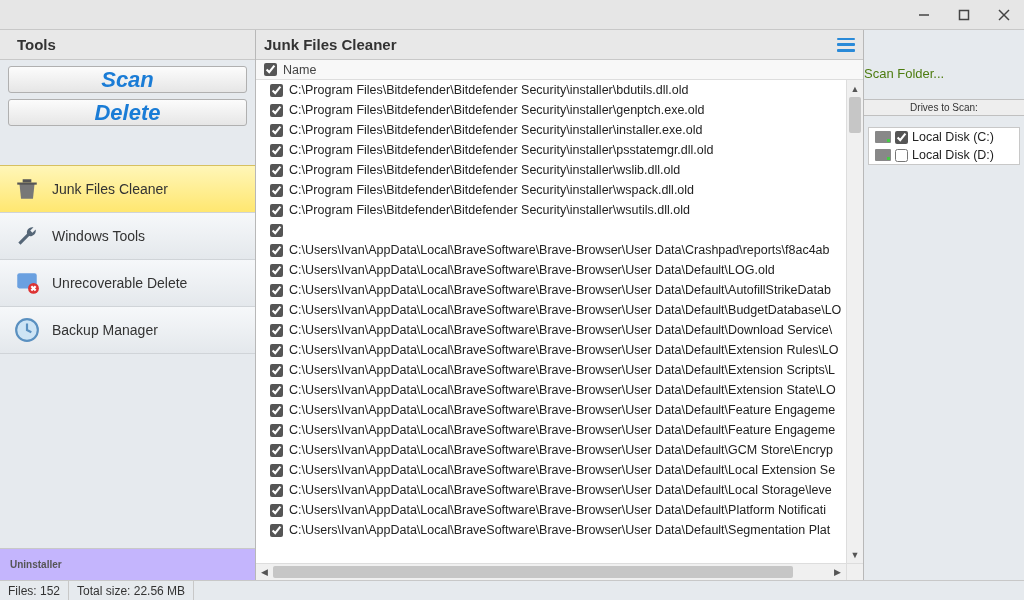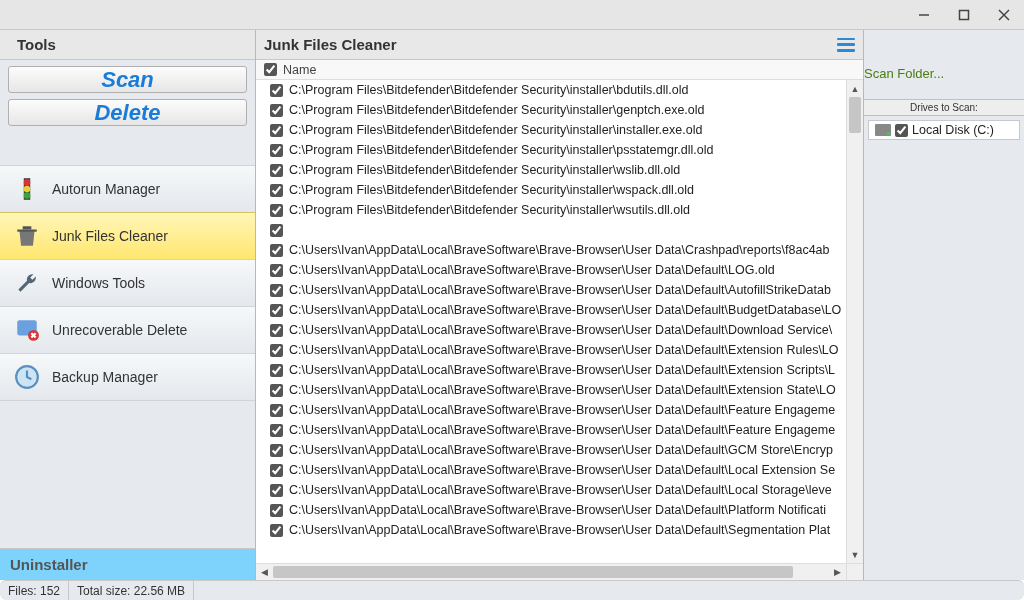--- a/index.html
+++ b/index.html
@@ -33,21 +33,21 @@
   
   .tool-list { flex: 1; display: flex; flex-direction: column; padding-top: 34px; }
   .tool-item {
     height: 48px; display: flex; align-items: center; gap: 12px; padding: 0 14px;
     font-size: 14px; color: #333; cursor: pointer; border-top: 1px solid #d0d4d8; border-bottom: 1px solid #d0d4d8; margin-top:-1px;
     background: linear-gradient(#f6f8fa, #e4e8ec);
   }
   .tool-item.active { background: linear-gradient(#fff6b8, #ffe770); border-color: #d6c060; }
   .tool-icon { width: 26px; height: 26px; flex-shrink: 0; }
 
-  .side-foot { height: 32px; display:flex; align-items:center; padding:0 10px; font-weight:600; font-size:15px; color:#555; border-top:1px solid #c8c8c8; background:#7dd3fc;margin-top:26px;}
+  .side-foot { height: 32px; display:flex; align-items:center; padding:0 10px; font-weight:600; font-size:10px; color:#555; border-top:1px solid #c8c8c8; background:#c4b5fd;margin-top:26px;}
 
   
   .center-head { height: 30px; display: flex; align-items: center; justify-content: space-between; padding: 0 8px; background: #e8e8e8; border-bottom: 1px solid #c8c8c8; }
   .center-head .title { font-weight: 600; font-size: 15px; color: #333; }
   .hamburger { width: 18px; height: 14px; display: flex; flex-direction: column; justify-content: space-between; cursor: pointer; }
   .hamburger span { height: 2.5px; background: #2a8ad8; border-radius:1px;}
 
   
   .table-wrap { flex: 1; position: relative; overflow: hidden; }
   .col-head { height: 20px; background: #f8f8f8; border-bottom: 1px solid #ddd; display: flex; align-items: center; padding-left: 8px; font-size: 12.5px; color: #444; }
@@ -66,24 +66,24 @@
   .hscroll .arrow { position:absolute; top:0; bottom:0; width:17px; display:flex; align-items:center; justify-content:center; font-size:9px; color:#555;}
   .hscroll .arrow.left{left:0;} .hscroll .arrow.right{right:0;}
   .corner{position:absolute; right:0; bottom:0; width:17px; height:17px; background:#f0f0f0; border-left:1px solid #ddd; border-top:1px solid #ddd;}
 
   
   .scan-folder { text-align: left; font-size: 13px; color: #4d7c0f; padding: 6px 0 18px; cursor:pointer; }
   .drives-head { font-size: 10px; color: #333; text-align: center; border-top:1px solid #c0c0c0; border-bottom:1px solid #c0c0c0; background:#eee; padding:2px 0;}
   .drive-row { display:flex; align-items:center; gap:4px; padding:2px 6px; font-size:12.5px; color:#222; background:#fff;}
   .drive-icon { width:16px; height:12px; background:#888; border-radius:1px; position:relative; flex-shrink:0;}
   .drive-icon::after{content:""; position:absolute; bottom:1px; right:1px; width:3px; height:3px; background:#4c4;}
-  .drives-body { background:#fff; border:1px solid #c8c8c8; margin:4px 4px;}
-
-  
-  .statusbar { height: 20px; background: #e6eaee; border-top: 1px solid #c8c8c8; display:flex; align-items:center; font-size:12px; color:#333;border-radius:6px; }
+  .drives-body { background:#fff; border:1px solid #c8c8c8; margin:11px 4px;}
+
+  
+  .statusbar { height: 20px; background: #e6eaee; border-top: 1px solid #c8c8c8; display:flex; align-items:center; font-size:12px; color:#333; }
   .statusbar .cell { padding: 0 8px; border-right:1px solid #c8c8c8; height:100%; display:flex; align-items:center;}
 
   input[type=checkbox]{accent-color:#555;}
 </style>
 </head>
 <body>
 
 <div class="titlebar">
   <div class="win-controls">
     <div class="win-btn">
@@ -107,29 +107,20 @@
 
 <div class="app-body">
 
   <div class="sidebar">
     <div class="side-head">Tools</div>
     <div class="bigbtn-wrap">
       <div class="bigbtn">Scan</div>
       <div class="bigbtn">Delete</div>
     </div>
     <div class="tool-list" id="tool-list">
-        <div class="tool-item">
-          <span class="tool-icon"><svg viewBox="0 0 24 24" width="26" height="26">
-              <rect x="9" y="2" width="6" height="20" fill="#444"></rect>
-              <circle cx="12" cy="6" r="3" fill="#d33"></circle>
-              <circle cx="12" cy="12" r="3" fill="#ec3"></circle>
-              <circle cx="12" cy="18" r="3" fill="#3a3"></circle>
-            </svg></span>
-          <span>Autorun Manager</span>
-        </div>
         <div class="tool-item active">
           <span class="tool-icon"><svg viewBox="0 0 24 24" width="26" height="26">
               <path d="M5 7h14l-1.5 14h-11z" fill="#777"></path>
               <rect x="8" y="3" width="8" height="3" fill="#555"></rect>
               <path d="M3 6h18v2H3z" fill="#555"></path>
             </svg></span>
           <span>Junk Files Cleaner</span>
         </div>
         <div class="tool-item">
           <span class="tool-icon"><svg viewBox="0 0 24 24" width="26" height="26">
@@ -279,20 +270,25 @@
 
   <div class="rightpanel">
     <div class="scan-folder">Scan Folder...</div>
     <div class="drives-head">Drives to Scan:</div>
     <div class="drives-body" id="drives">
         <div class="drive-row">
           <span class="drive-icon"></span>
           <input type="checkbox" checked="" style="">
           <span>Local Disk (C:)</span>
         </div>
+        <div class="drive-row">
+          <span class="drive-icon"></span>
+          <input type="checkbox" style="">
+          <span>Local Disk (D:)</span>
+        </div>
       </div>
   </div>
 </div>
 
 <div class="statusbar">
   <div class="cell">Files: 152</div>
   <div class="cell">Total size: 22.56 MB</div>
 </div>
 
 </body></html>

